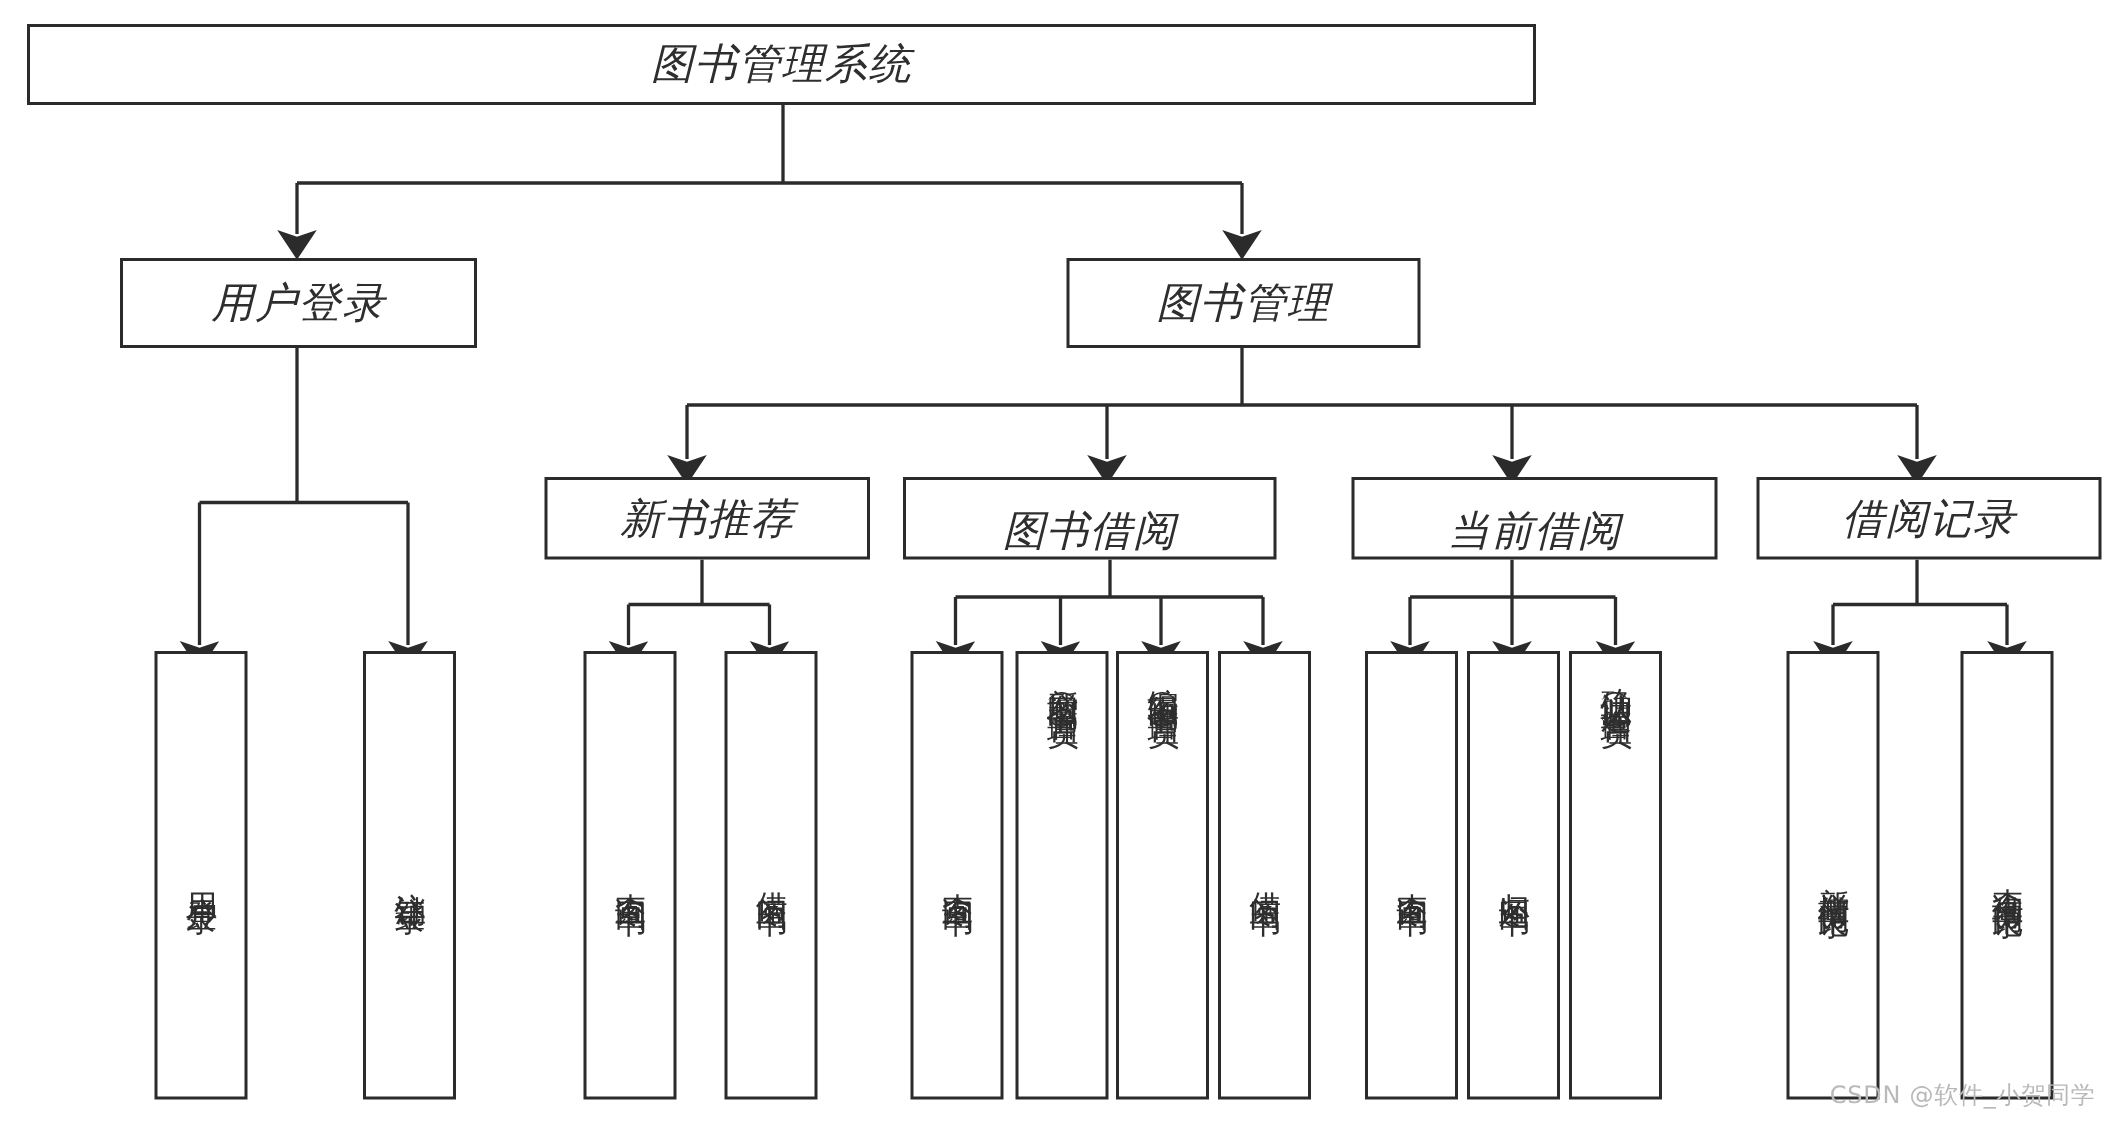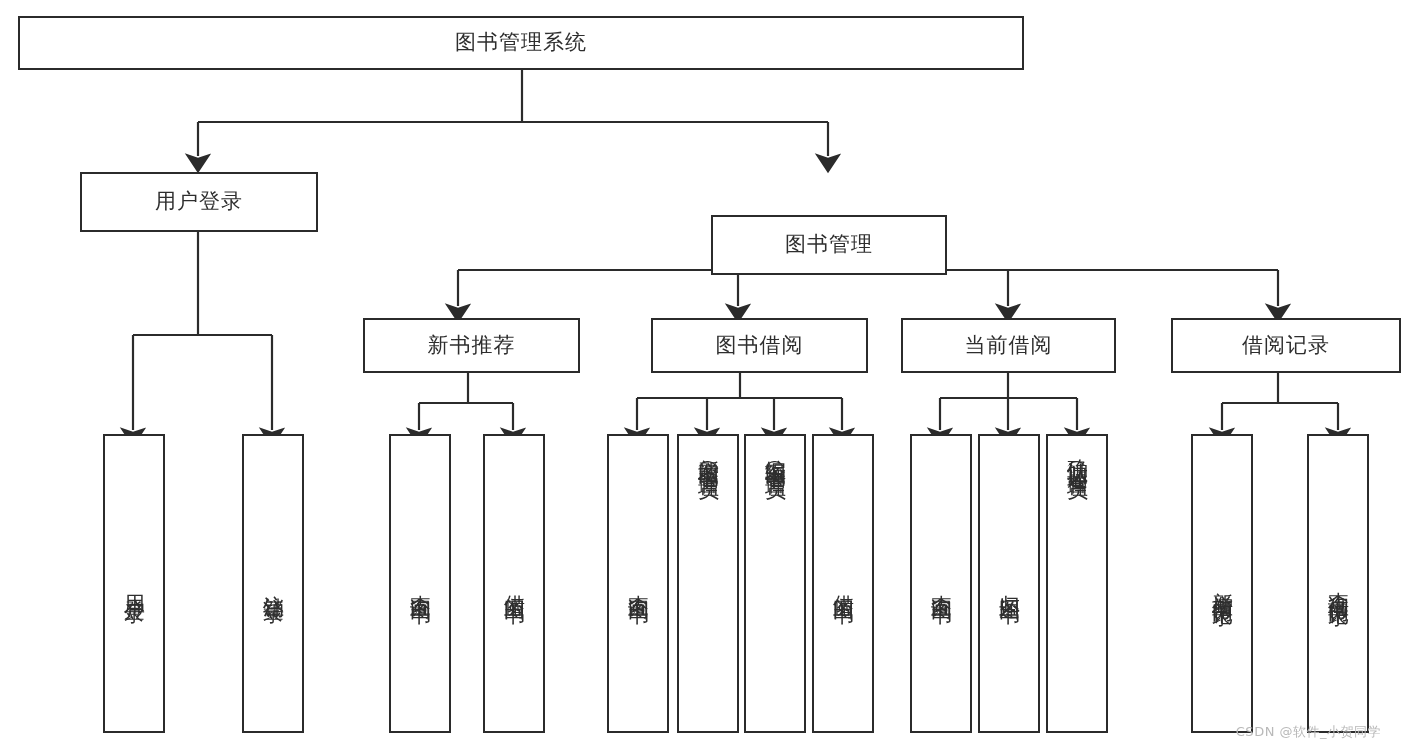--- a/index.html
+++ b/index.html
@@ -30,23 +30,24 @@
     position: absolute;
     box-sizing: border-box;
     background: #ffffff;
     border: 2px solid #2b2b2b;
     display: flex;
     align-items: center;
     justify-content: center;
     color: #2e2e2e;
   }
   .node.h-node {
-    font-size: 21px;
+    font-size: 28px;
     letter-spacing: 1px;
     line-height: 1.2;
+    font-style: italic;
   }
   .node.v-node {
     align-items: flex-start;
     justify-content: center;
     padding-top: 6px;
   }
   .v-label {
     writing-mode: vertical-rl;
     text-orientation: upright;
     font-size: 21px;
@@ -54,23 +55,23 @@
     letter-spacing: 3px;
     color: #2e2e2e;
     white-space: nowrap;
   }
   .v-node.center-text {
     align-items: center;
     padding-top: 0;
   }
   #watermark {
     position: absolute;
-    right: 24px;
+    right: 8px;
     bottom: 6px;
-    font-size: 13px;
+    font-size: 16px;
     color: #b9b9b9;
     letter-spacing: 0.5px;
     white-space: nowrap;
   }
 </style>
 </head>
 <body>
 
 <div id="canvas">
 
@@ -124,31 +125,31 @@
     </g>
   </svg>
 
   <div class="node h-node" style="left:18px; top:16px; width:1006px; height:54px;">
     <span>图书管理系统</span>
   </div>
 
   <div class="node h-node" style="left:80px; top:172px; width:238px; height:60px;">
     <span>用户登录</span>
   </div>
-  <div class="node h-node" style="left:711px; top:172px; width:236px; height:60px;margin-top:43px;">
+  <div class="node h-node" style="left:711px; top:172px; width:236px; height:60px;">
     <span>图书管理</span>
   </div>
 
   <div class="node h-node" style="left:363px; top:318px; width:217px; height:55px;">
     <span>新书推荐</span>
   </div>
-  <div class="node h-node" style="left:651px; top:318px; width:217px; height:55px;">
+  <div class="node h-node" style="left:602px; top:318px; width:249px; height:55px;align-items:flex-end;">
     <span>图书借阅</span>
   </div>
-  <div class="node h-node" style="left:901px; top:318px; width:215px; height:55px;">
+  <div class="node h-node" style="left:901px; top:318px; width:244px; height:55px;align-items:flex-end;">
     <span>当前借阅</span>
   </div>
   <div class="node h-node" style="left:1171px; top:318px; width:230px; height:55px;">
     <span>借阅记录</span>
   </div>
 
   <div class="node v-node center-text" style="left:103px; top:434px; width:62px; height:299px;">
     <span class="v-label">用户登录</span>
   </div>
   <div class="node v-node center-text" style="left:242px; top:434px; width:62px; height:299px;">

